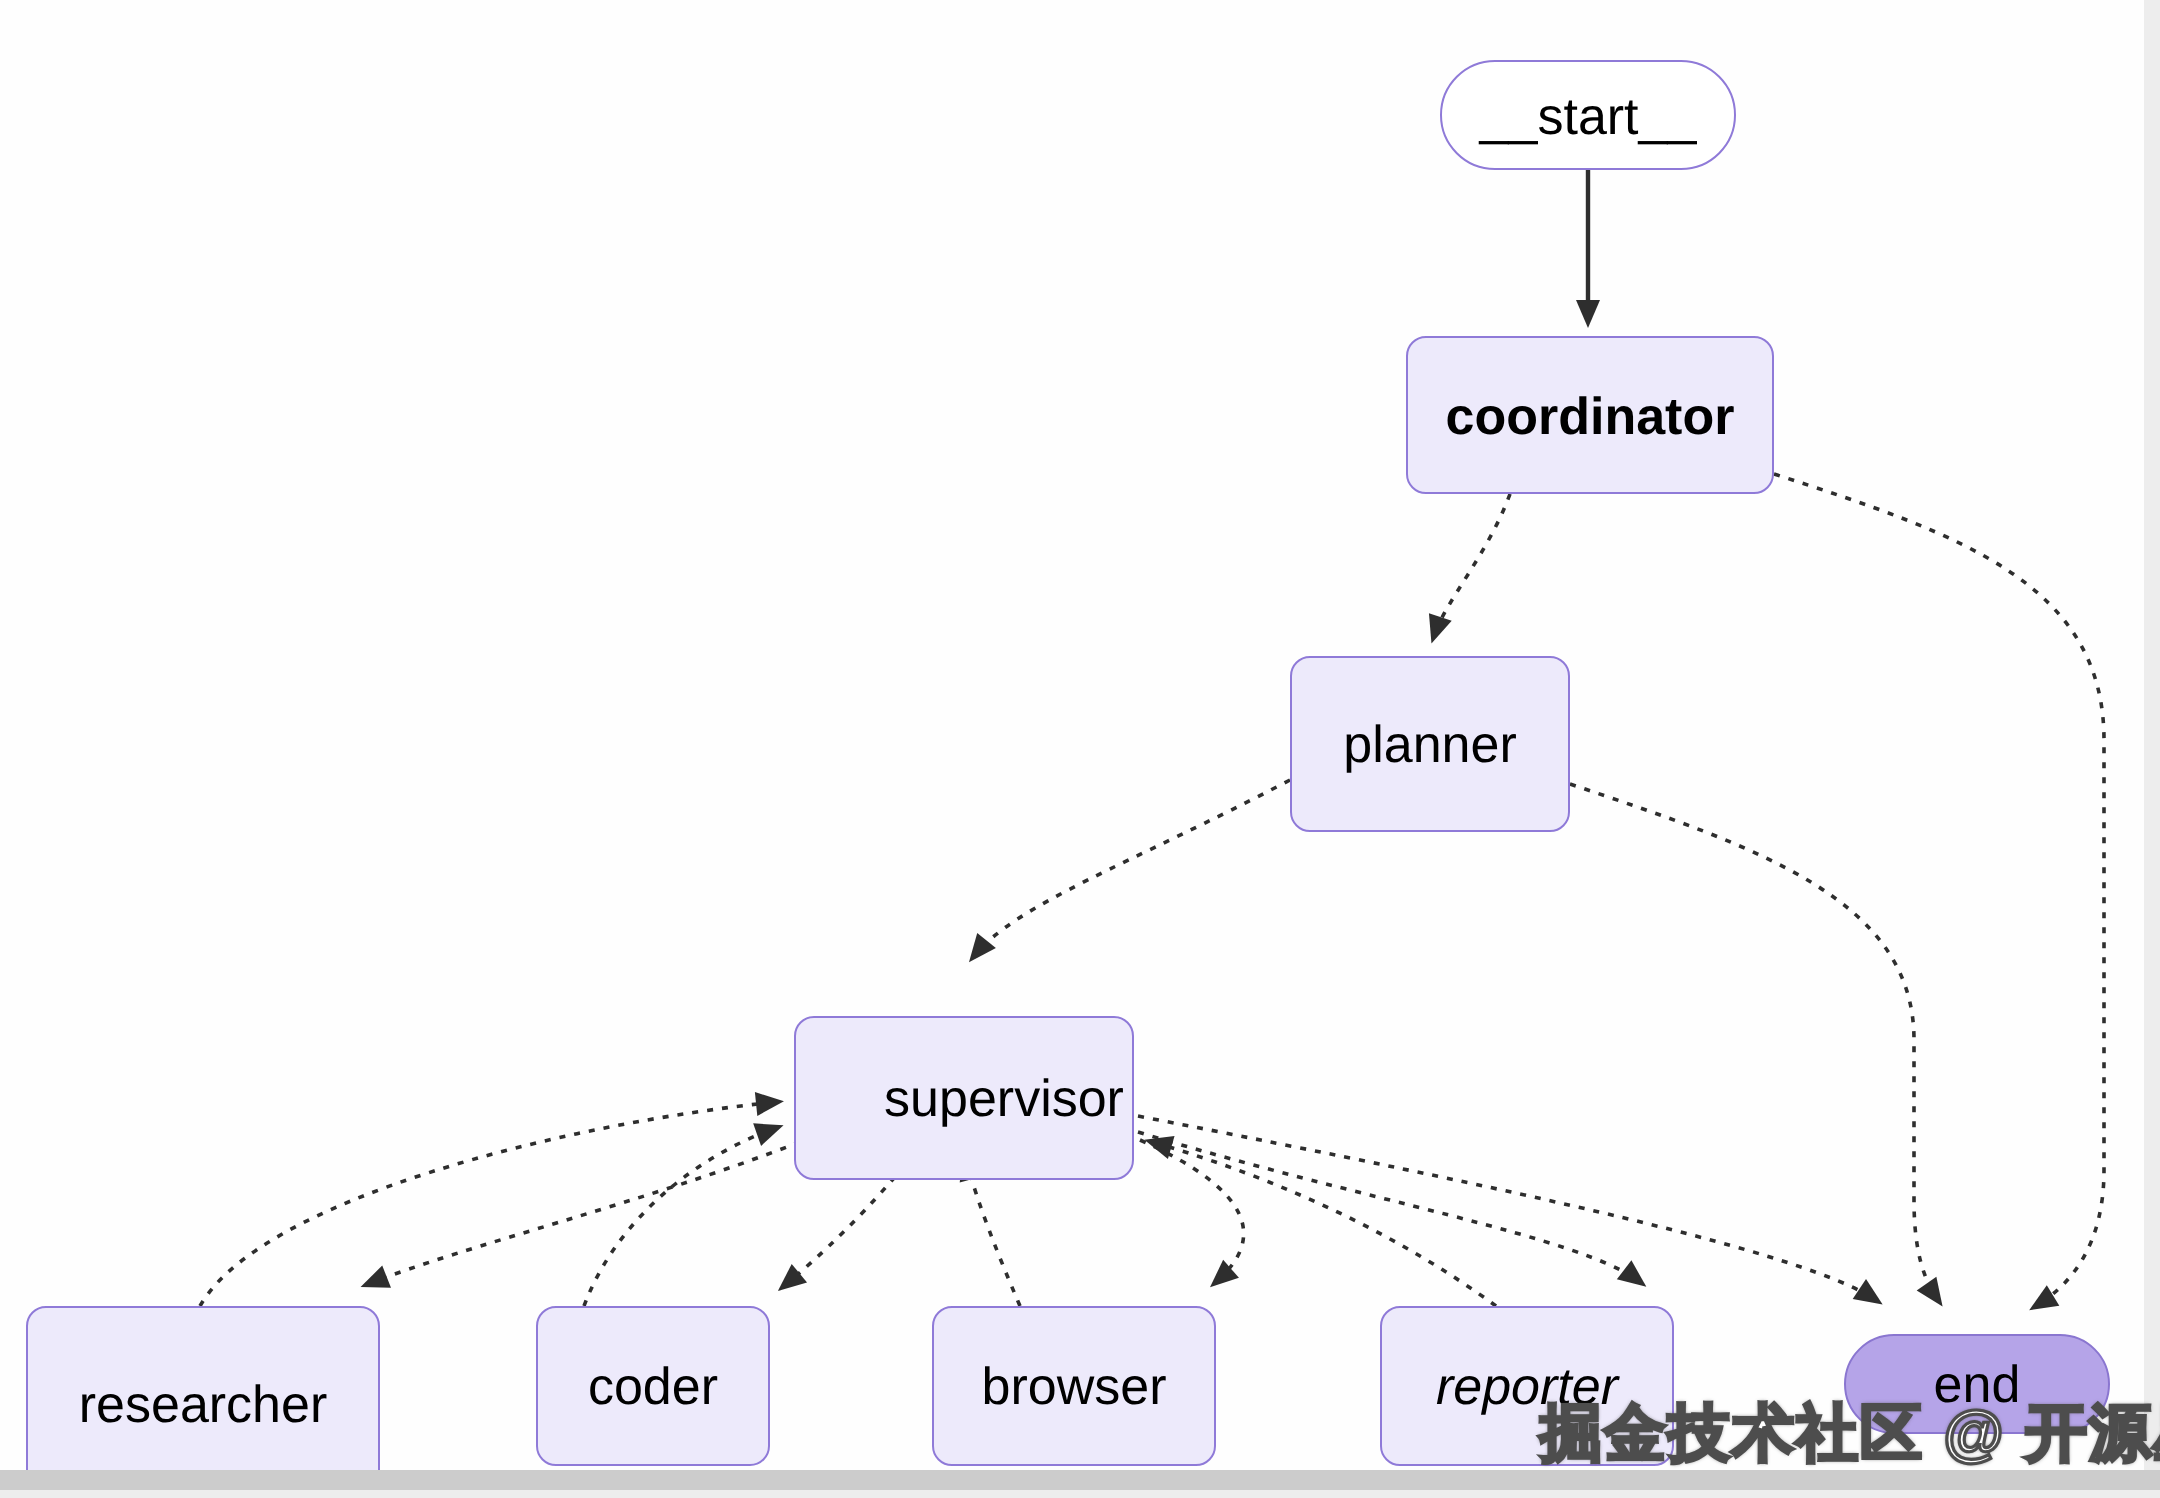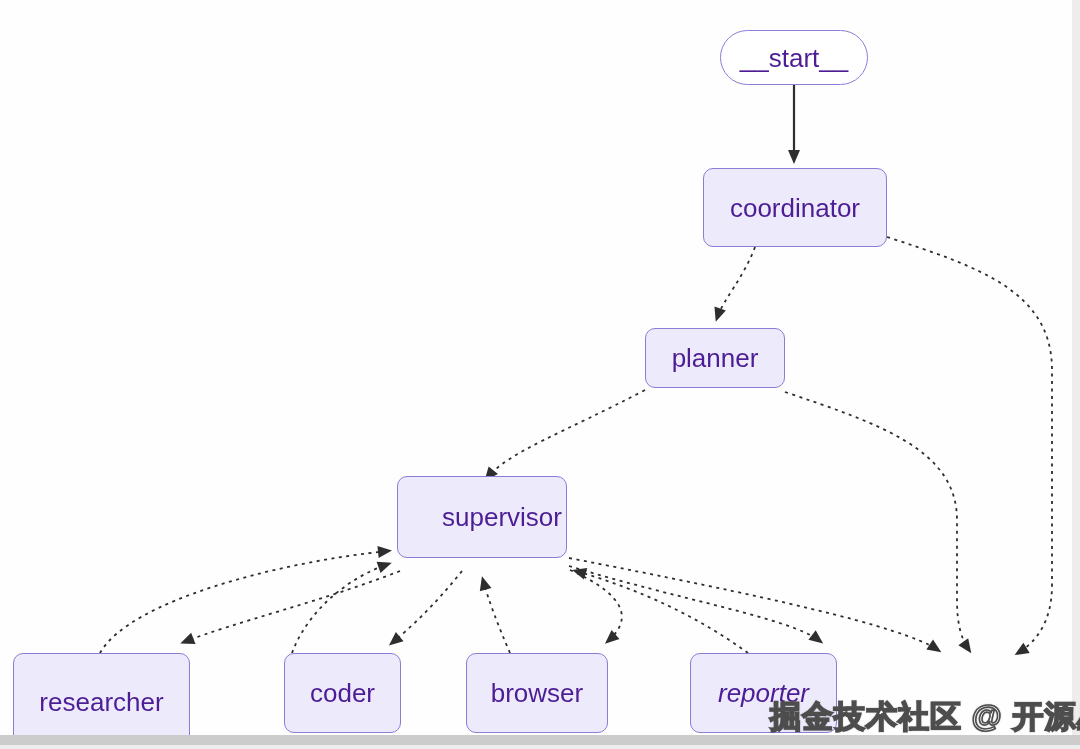--- a/index.html
+++ b/index.html
@@ -33,32 +33,32 @@
   }
   .node {
     position: absolute;
     box-sizing: border-box;
     display: flex;
     align-items: center;
     justify-content: center;
     border: 1.6px solid #8f7ad8;
     background: #edeafb;
     border-radius: 10px;
-    color: #4c1d95;
+    color: #000000;
     font-size: 26px;
     line-height: 1;
     white-space: nowrap;
   }
   .node.stadium { border-radius: 28px; }
   .node-start       { left: 720px; top: 30px;  width: 148px; height: 55px; background: #ffffff; }
-  .node-coordinator { left: 703px; top: 168px; width: 184px; height: 79px; }
-  .node-planner     { left: 645px; top: 328px; width: 140px; height: 60px; }
-  .node-supervisor  { left: 397px; top: 476px; width: 170px; height: 82px; padding-left: 40px; }
+  .node-coordinator { left: 703px; top: 168px; width: 184px; height: 79px; font-weight: bold; }
+  .node-planner     { left: 645px; top: 328px; width: 140px; height: 88px; }
+  .node-supervisor  { left: 397px; top: 508px; width: 170px; height: 82px; padding-left: 40px; }
   .node-researcher  { left: 13px;  top: 653px; width: 177px; height: 98px; }
-  .node-coder       { left: 284px; top: 653px; width: 117px; height: 80px; }
+  .node-coder       { left: 268px; top: 653px; width: 117px; height: 80px; }
   .node-browser     { left: 466px; top: 653px; width: 142px; height: 80px; }
   .node-reporter    { left: 690px; top: 653px; width: 147px; height: 80px; font-style: italic; }
   .node-end         { left: 922px; top: 667px; width: 133px; height: 50px;
                       background: #b5a4e8; border-color: #8a76d0; border-radius: 26px; }
   .watermark {
     position: absolute;
     left: 770px;
     top: 696px;
     font-size: 31px;
     font-weight: bold;
@@ -141,20 +141,23 @@
   </div>
 
   <div class="node node-browser">
     <span>browser</span>
   </div>
 
   <div class="node node-reporter">
     <span>reporter</span>
   </div>
 
+  <div class="node stadium node-end">
+    <span>end</span>
+  </div>
 
   <div class="watermark">掘金技术社区 @ 开源星探</div>
 
   <div class="strip-right"></div>
   <div class="strip-bottom-dark"></div>
   <div class="strip-bottom-light"></div>
 
 </div>
 
 </body></html>

